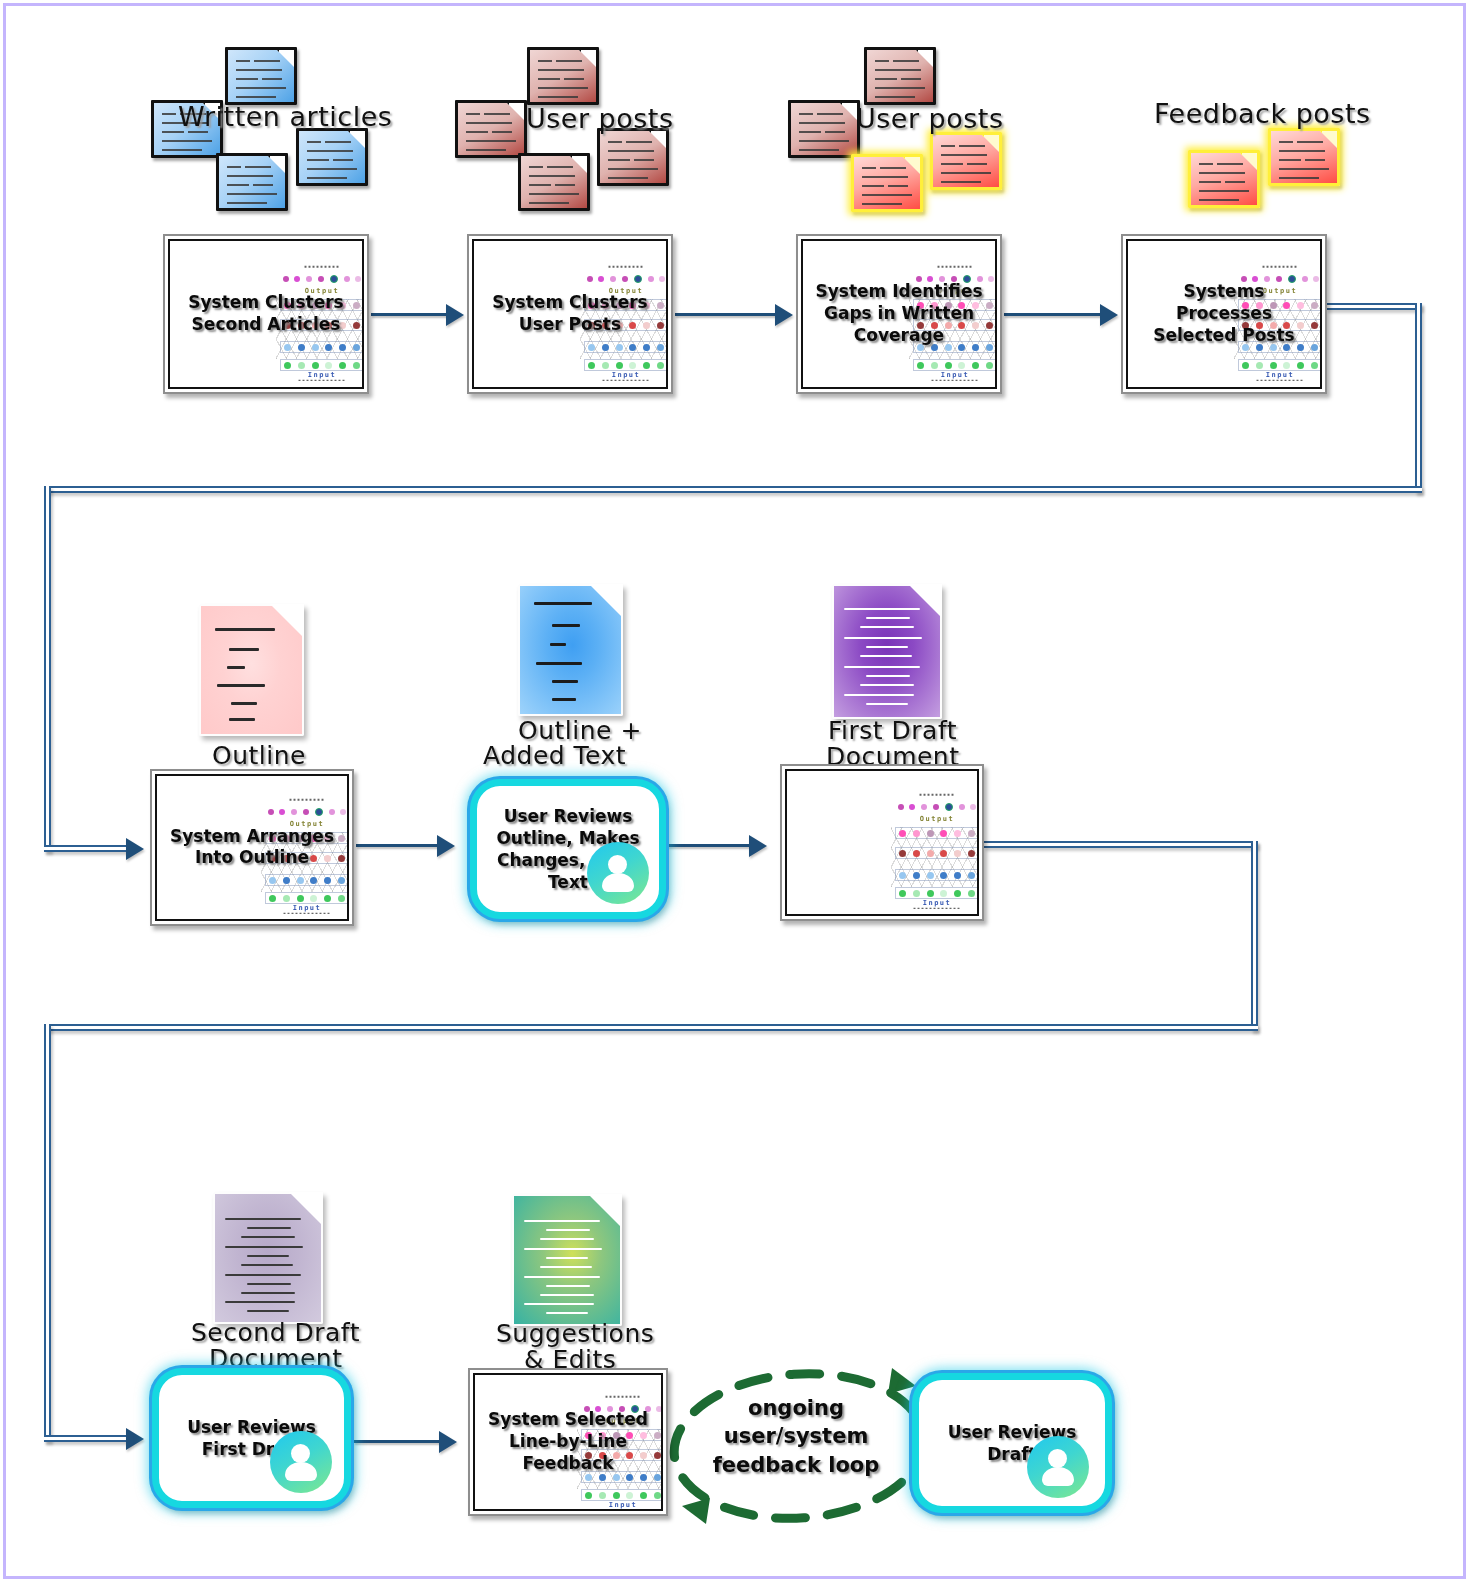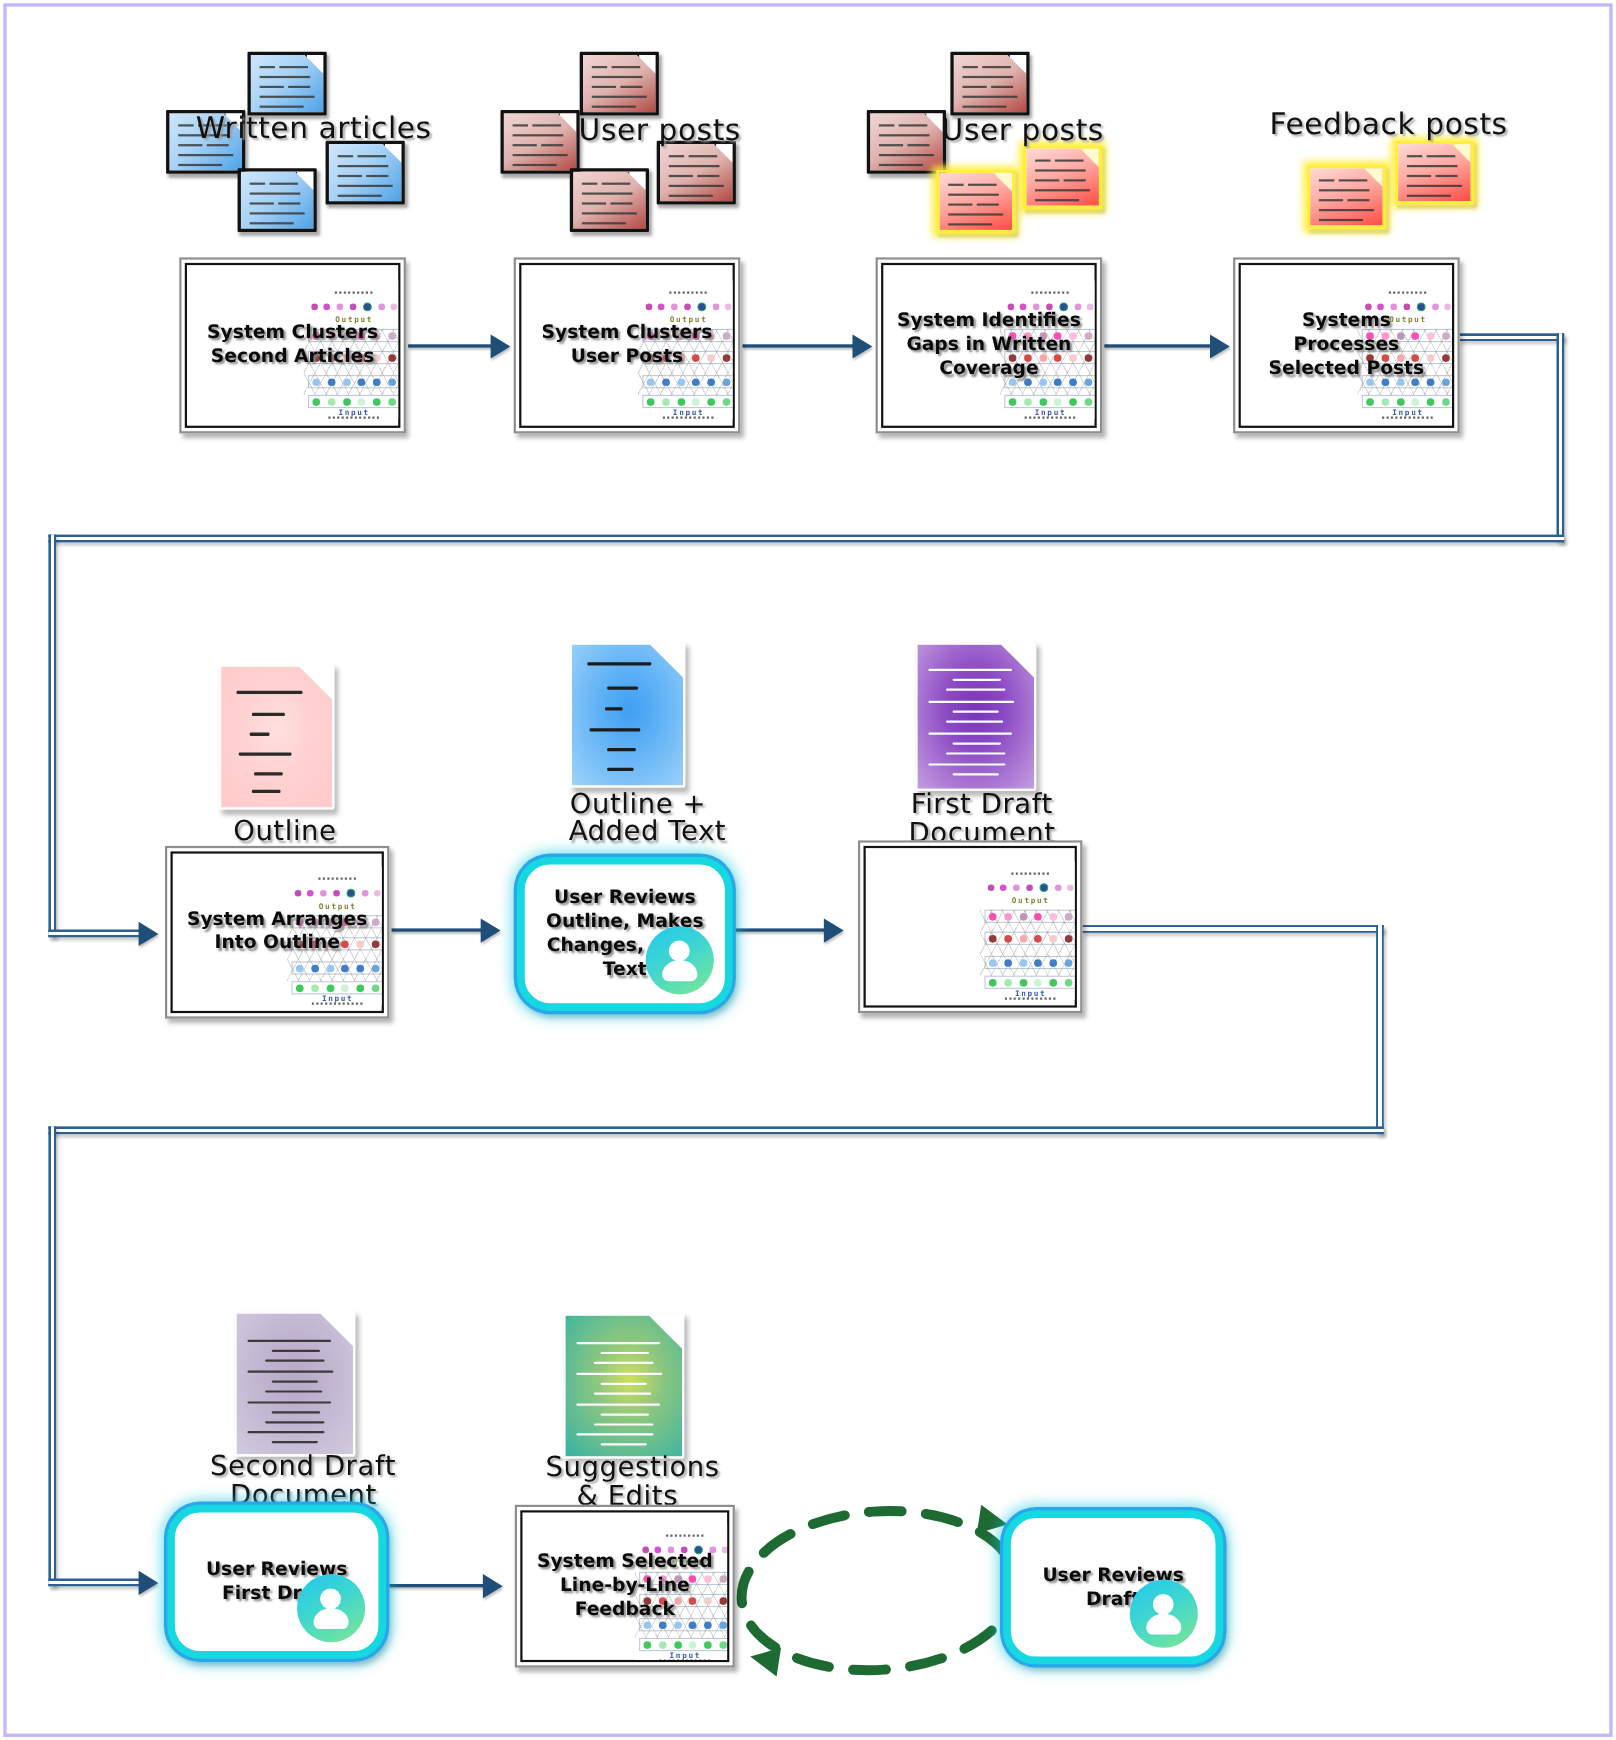--- a/index.html
+++ b/index.html
@@ -638,21 +638,21 @@
   <div class="bigdoc doc-added" style="left:512px; top:578px; width:105px; height:132px;">
     <div class="corner"></div>
     <div class="bl" style="left:14px; top:16px; width:58px;"></div>
     <div class="bl" style="left:32px; top:38px; width:28px;"></div>
     <div class="bl" style="left:30px; top:57px; width:16px;"></div>
     <div class="bl" style="left:16px; top:76px; width:46px;"></div>
     <div class="bl" style="left:32px; top:94px; width:26px;"></div>
     <div class="bl" style="left:32px; top:112px; width:24px;"></div>
   </div>
   <div class="group-caption" style="left:512px; top:710px; font-size:25px;">Outline +</div>
-  <div class="group-caption" style="left:477px; top:735px; font-size:25px;margin-left:34px;">Added Text</div>
+  <div class="group-caption" style="left:477px; top:735px; font-size:25px;">Added Text</div>
 
   <div class="bigdoc doc-first" style="left:826px; top:578px; width:110px; height:135px;">
     <div class="corner"></div>
     <div class="bl" style="left:10px; top:22px; width:76px; height:2px;"></div>
     <div class="bl" style="left:32px; top:31px; width:44px; height:2px;"></div>
     <div class="bl" style="left:26px; top:40px; width:54px; height:2px;"></div>
     <div class="bl" style="left:10px; top:51px; width:78px; height:2px;"></div>
     <div class="bl" style="left:32px; top:60px; width:42px; height:2px;"></div>
     <div class="bl" style="left:26px; top:69px; width:52px; height:2px;"></div>
     <div class="bl" style="left:10px; top:80px; width:76px; height:2px;"></div>
@@ -916,14 +916,19 @@
 
   <div class="arrow-line" style="left:348px; top:1434px; width:88px;"></div>
   <div class="arrow-head" style="left:433px; top:1425px;"></div>
 
   <svg class="abs" style="left:648px; top:1340px; width:290px; height:200px; z-index:6; overflow:visible;" viewBox="0 0 290 200">
     <ellipse cx="145" cy="100" rx="125" ry="72" fill="none" stroke="#1d6b33" stroke-width="9" stroke-dasharray="30 22" stroke-linecap="round" transform="rotate(-4 145 100)"></ellipse>
     <polygon points="238,22 262,40 234,48" fill="#1d6b33"></polygon>
     <polygon points="52,178 28,160 56,152" fill="#1d6b33"></polygon>
   </svg>
 
+  <div class="loop-label" style="left:690px; top:1388px; width:200px;">
+    <div>ongoing</div>
+    <div>user/system</div>
+    <div>feedback loop</div>
+  </div>
 
 </div>
 
 </body></html>

